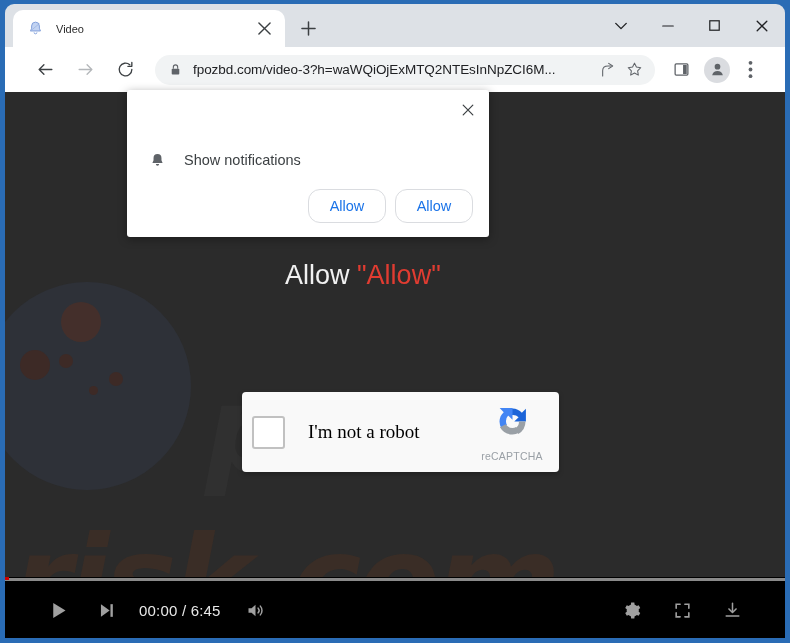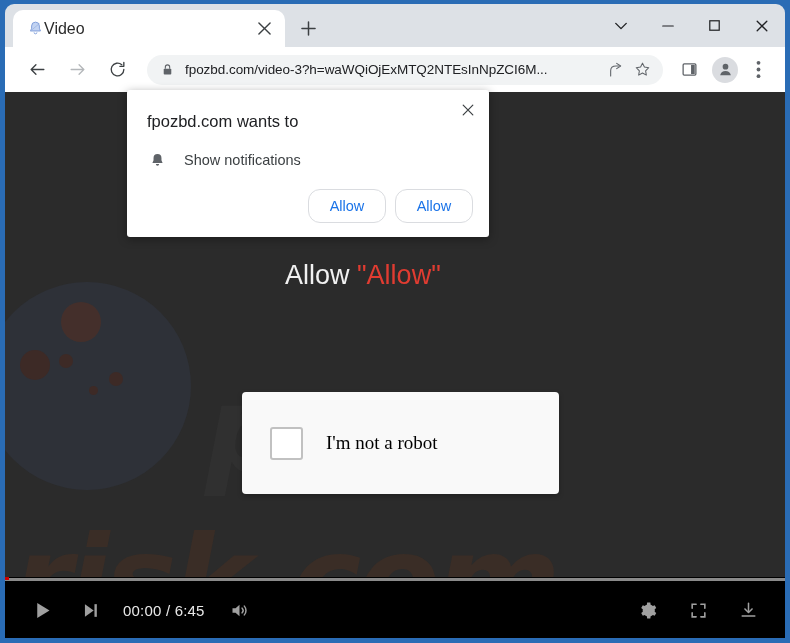--- a/index.html
+++ b/index.html
@@ -48,21 +48,22 @@
     align-items: center;
     padding: 0 10px 0 14px;
   }
   .tab-favicon {
     width: 17px; height: 17px;
     flex: 0 0 auto;
     display: flex; align-items: center; justify-content: center;
   }
   .tab-title {
     flex: 1 1 auto;
-    font-size: 16px;
+    margin-left: 12px;
+    font-size: 11px;
     color: #2b2b2b;
     white-space: nowrap;
     overflow: hidden;
   }
   .tab-close {
     width: 22px; height: 22px;
     display: flex; align-items: center; justify-content: center;
     border-radius: 50%;
     color: #3c4043;
   }
@@ -91,21 +92,21 @@
   }
 
   
   #toolbar {
     position: absolute;
     left: 5px; top: 47px; right: 5px;
     height: 45px;
     background: #ffffff;
     display: flex;
     align-items: center;
-    padding: 0 12px;
+    padding: 0 20px;
   }
   .nav-btn {
     width: 32px; height: 32px;
     margin: 0 4px;
     display: flex; align-items: center; justify-content: center;
     border-radius: 50%;
     color: #3c4043;
   }
   .nav-btn.disabled { color: #b4b7ba; }
 
@@ -203,27 +204,27 @@
     color: #f1f1f1;
     white-space: nowrap;
     font-family: "Liberation Sans", sans-serif;
   }
   #instruction .hl { color: #e03c31; }
 
   
   #recaptcha {
     position: absolute;
     left: 237px; top: 300px;
-    width: 317px; height: 102px;
+    width: 317px; height: 80px;
     background: #f9f9f9;
     border-radius: 4px;
     box-shadow: 0 2px 5px rgba(0,0,0,0.25);
     display: flex;
     align-items: center;
-    padding: 0 14px 0 28px;
+    padding: 0 14px 0 10px;
   }
   #recaptcha-checkbox {
     width: 33px; height: 33px;
     border: 2px solid #c1c1c1;
     border-radius: 3px;
     background: #fff;
     flex: 0 0 auto;
   }
   #recaptcha-label {
     margin-left: 23px;
@@ -265,21 +266,21 @@
     width: 4px;
     background: #cc0000;
   }
   #player-bar {
     position: absolute;
     left: 0; right: 0; bottom: 0;
     height: 56px;
     background: #000000;
     display: flex;
     align-items: center;
-    padding: 0 18px;
+    padding: 0 34px;
   }
   .pl-btn {
     width: 38px; height: 38px;
     display: flex; align-items: center; justify-content: center;
     color: #a0a0a0;
     flex: 0 0 auto;
   }
   #player-time {
     margin: 0 4px 0 14px;
     font-size: 15px;
@@ -476,20 +477,31 @@
     <div id="watermark-top">p</div>
     <div id="watermark">risk.com</div>
 
     <div id="instruction">
       <span>Allow </span><span class="hl">"Allow"</span>
     </div>
 
     <div id="recaptcha">
       <div id="recaptcha-checkbox"></div>
       <div id="recaptcha-label">I'm not a robot</div>
+      <div id="recaptcha-brand">
+        <span>
+          <svg width="39" height="39" viewBox="0 0 48 48">
+            <path d="M24 8c4.6 0 8.7 2 11.5 5.2l5-5V24H26.2l5.3-5.3A10 10 0 0 0 24 16c-1.6 0-3 .4-4.3 1.1L16 10.1A17.7 17.7 0 0 1 24 8z" fill="#1c64d8"></path>
+            <path d="M8 24c0-4.6 2-8.7 5.2-11.5l-5-5H24v14.3l-5.3-5.3A10 10 0 0 0 16 24c0 1.6.4 3 1.1 4.3l-7 3.6A17.7 17.7 0 0 1 8 24z" fill="#4285f4"></path>
+            <path d="M24 40a17.8 17.8 0 0 1-15.4-8.9l7-3.6A10 10 0 0 0 24 32c1.6 0 3.1-.4 4.4-1.1l3.6 7A17.7 17.7 0 0 1 24 40z" fill="#9aa0a6"></path>
+            <path d="M40 24a17.8 17.8 0 0 1-8.9 15.4l-3.6-7A10 10 0 0 0 32 24h8z" fill="#9aa0a6"></path>
+          </svg>
+        </span>
+        <span id="recaptcha-brand-text">reCAPTCHA</span>
+      </div>
     </div>
 
     <div id="player-progress-wrap">
       <div id="player-progress-track"></div>
       <div id="player-progress-played"></div>
     </div>
 
     <div id="player-bar">
       <div class="pl-btn">
         <svg width="21" height="21" viewBox="0 0 24 24">
@@ -537,21 +549,20 @@
     </div>
 
   </div>
 
   <div id="permission-dialog">
     <div id="permission-close">
       <svg width="14" height="14" viewBox="0 0 16 16">
           <path d="M2.5 2.5l11 11M13.5 2.5l-11 11" stroke="currentColor" stroke-width="1.4" stroke-linecap="round"></path>
         </svg>
     </div>
-    <div id="permission-title">fpozbd.com wants to</div>
     <div id="permission-row">
       <span id="permission-bell">
         <svg width="17" height="17" viewBox="0 0 24 24">
           <path d="M12 2.8a5.6 5.6 0 0 0-5.6 5.6v3.4L4.8 15.4h14.4l-1.6-3.6V8.4A5.6 5.6 0 0 0 12 2.8z" fill="currentColor"></path>
           <path d="M9.7 17a2.3 2.3 0 0 0 4.6 0z" fill="currentColor"></path>
         </svg>
       </span>
       <span id="permission-item-label">Show notifications</span>
     </div>
     <div id="permission-actions">

